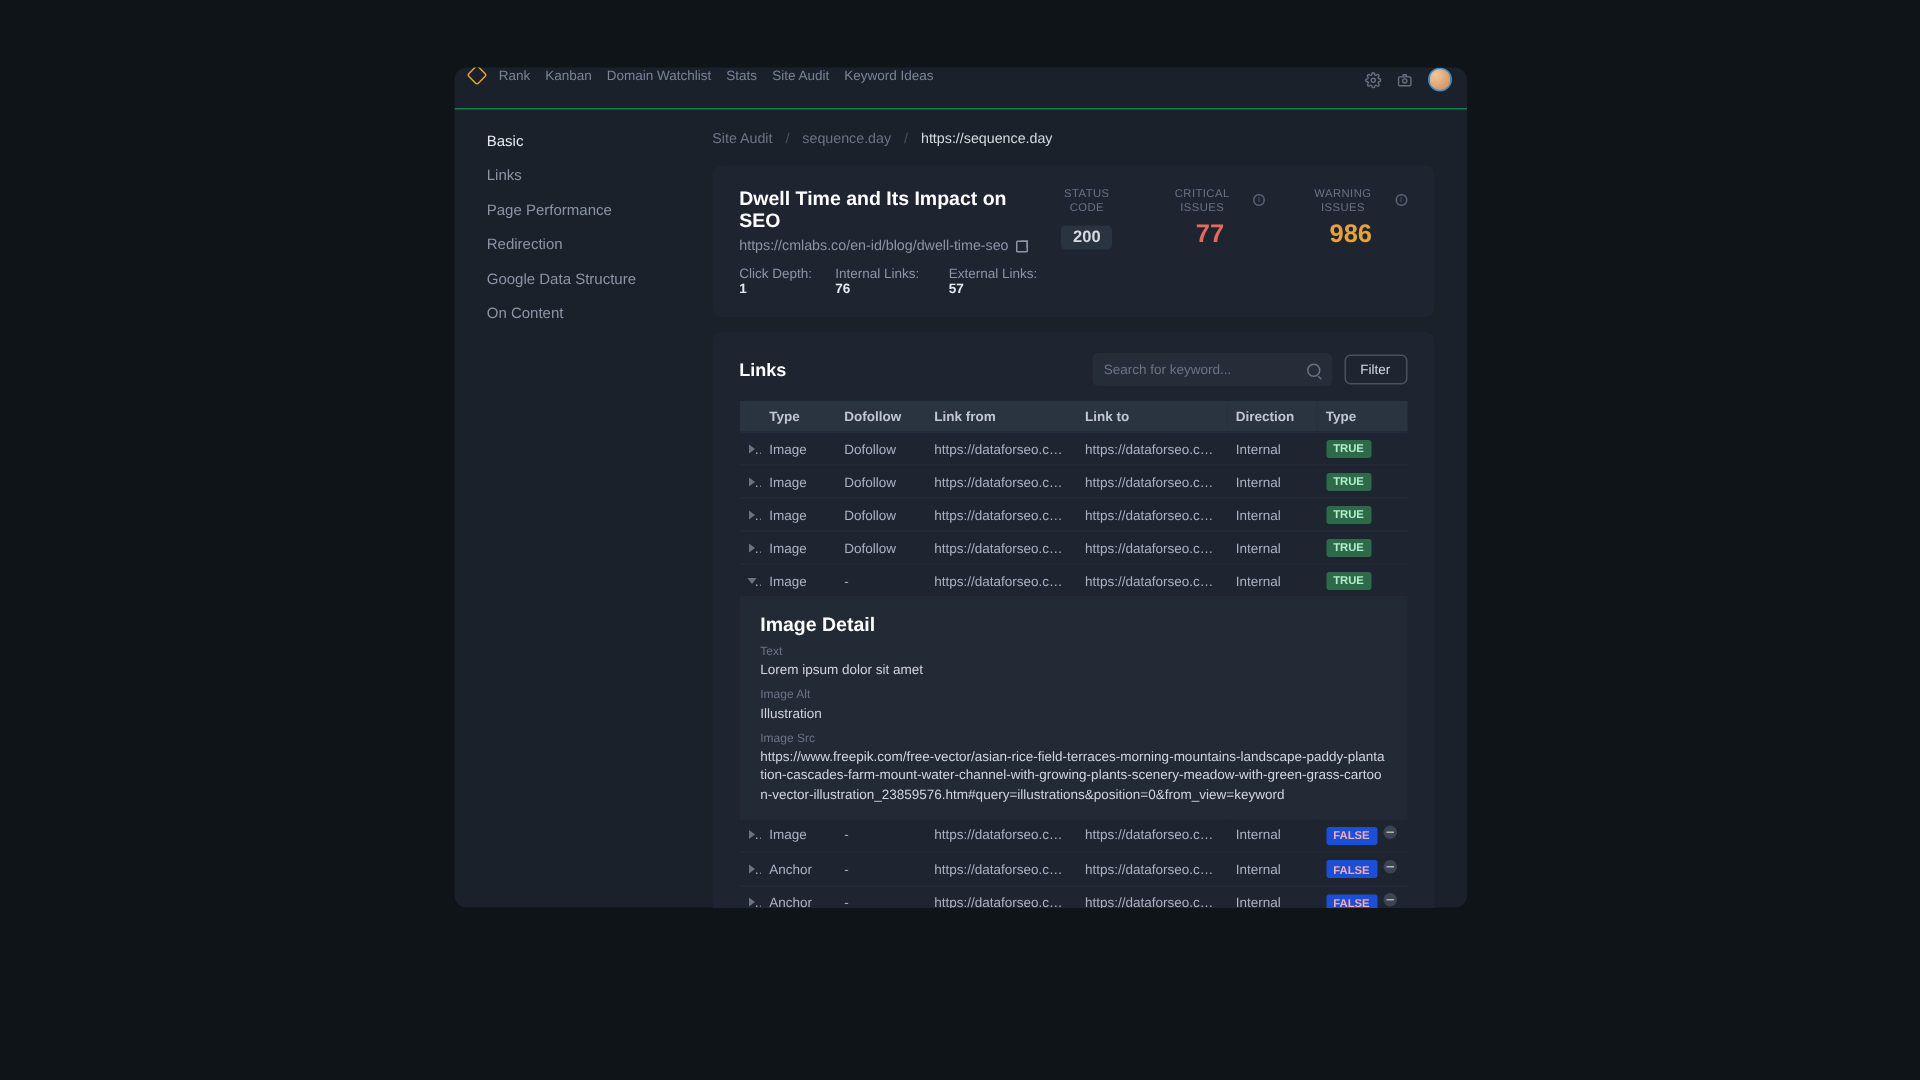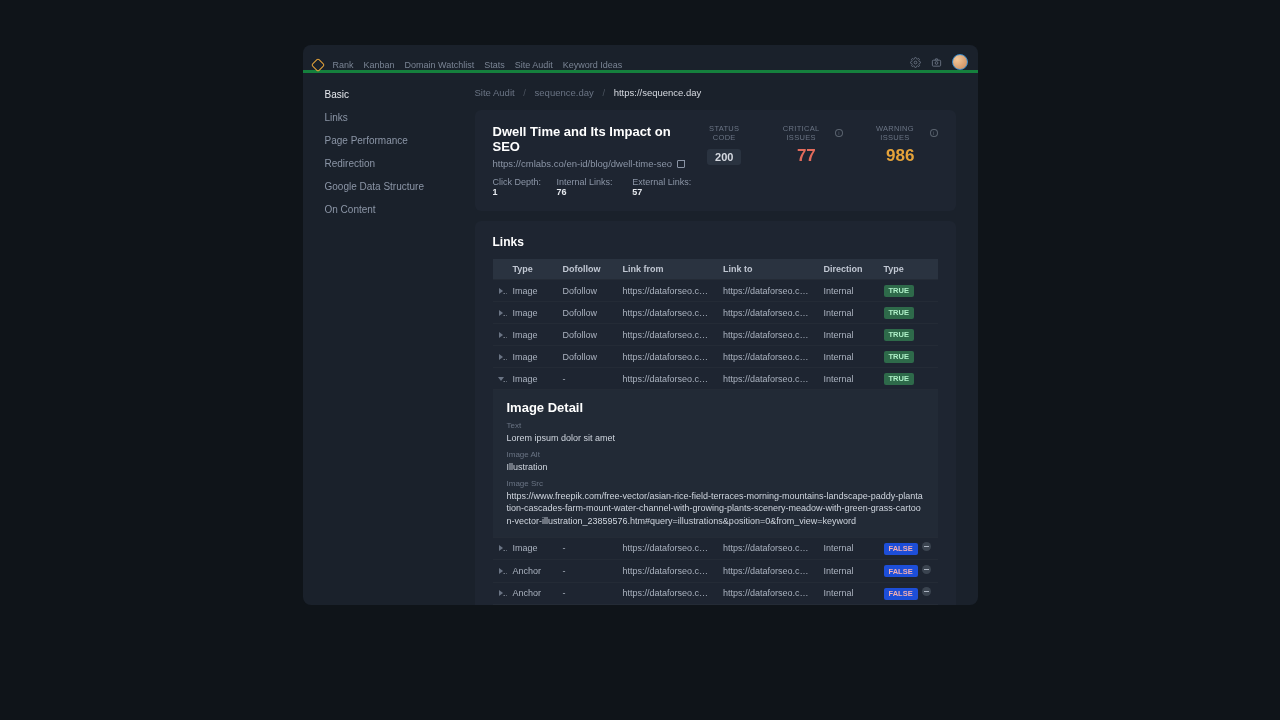--- a/index.html
+++ b/index.html
@@ -20,23 +20,23 @@
     background: #1a212b;
     border-radius: 8px;
     overflow: hidden;
     display: flex;
     flex-direction: column;
     height: 560px;
   }
   .topbar {
     height: 28px;
     display: flex;
-    align-items: flex-end;
+    align-items: flex-start;
     padding: 0 10px;
-    border-bottom: 3px solid #15803d;
+    border-bottom: 1px solid #15803d;
     font-size: 9px;
     color: #7a8494;
     justify-content: space-between;
   }
   .topbar-left { display:flex; align-items:center; gap:10px; }
   .logo {
     width:10px; height:10px; display:inline-block;
   }
   .logo::before{
     content:""; display:block; width:8px; height:8px;
@@ -174,20 +174,27 @@
                 <span class="info-circle">i</span>
               </div>
             <div class="stat-val val-warn">986</div>
           </div>
         </div>
       </div>
 
       <div class="links-card">
         <div class="links-head">
           <div class="links-title">Links</div>
+          <div class="links-tools">
+            <div class="search">
+              <span>Search for keyword...</span>
+              <span class="mag"></span>
+            </div>
+            <div class="filter-btn">Filter</div>
+          </div>
         </div>
 
         <table>
           <colgroup>
               <col style="width:14px">
               <col style="width:50px">
               <col style="width:60px">
               <col>
               <col>
               <col style="width:60px">

